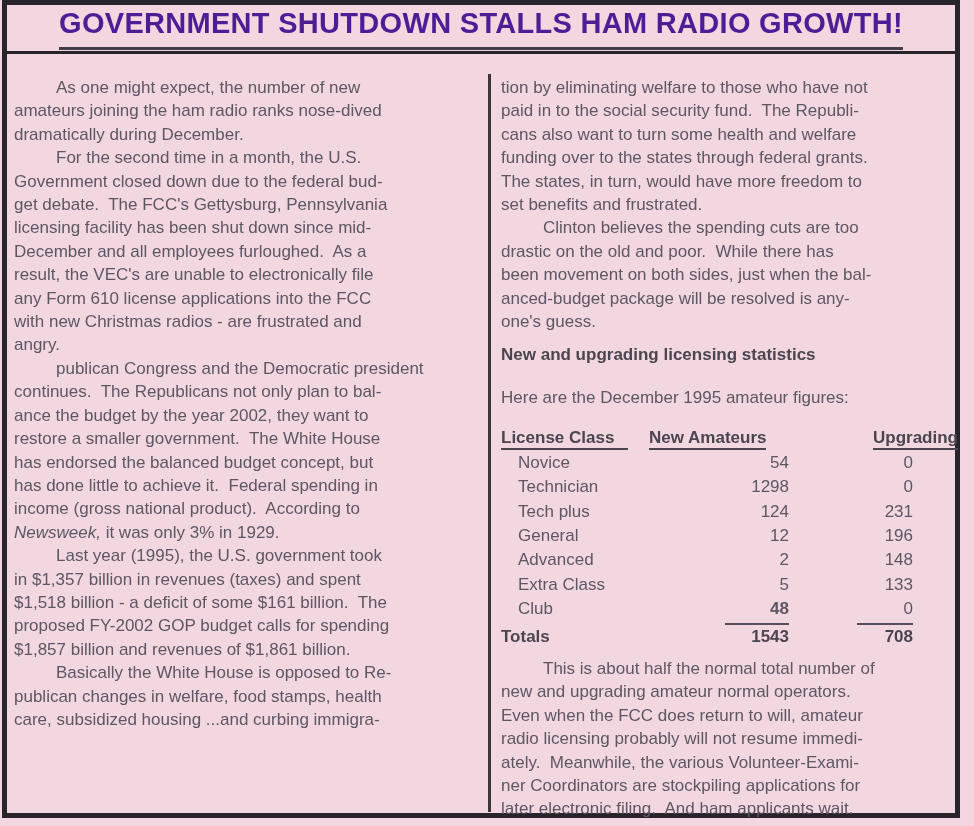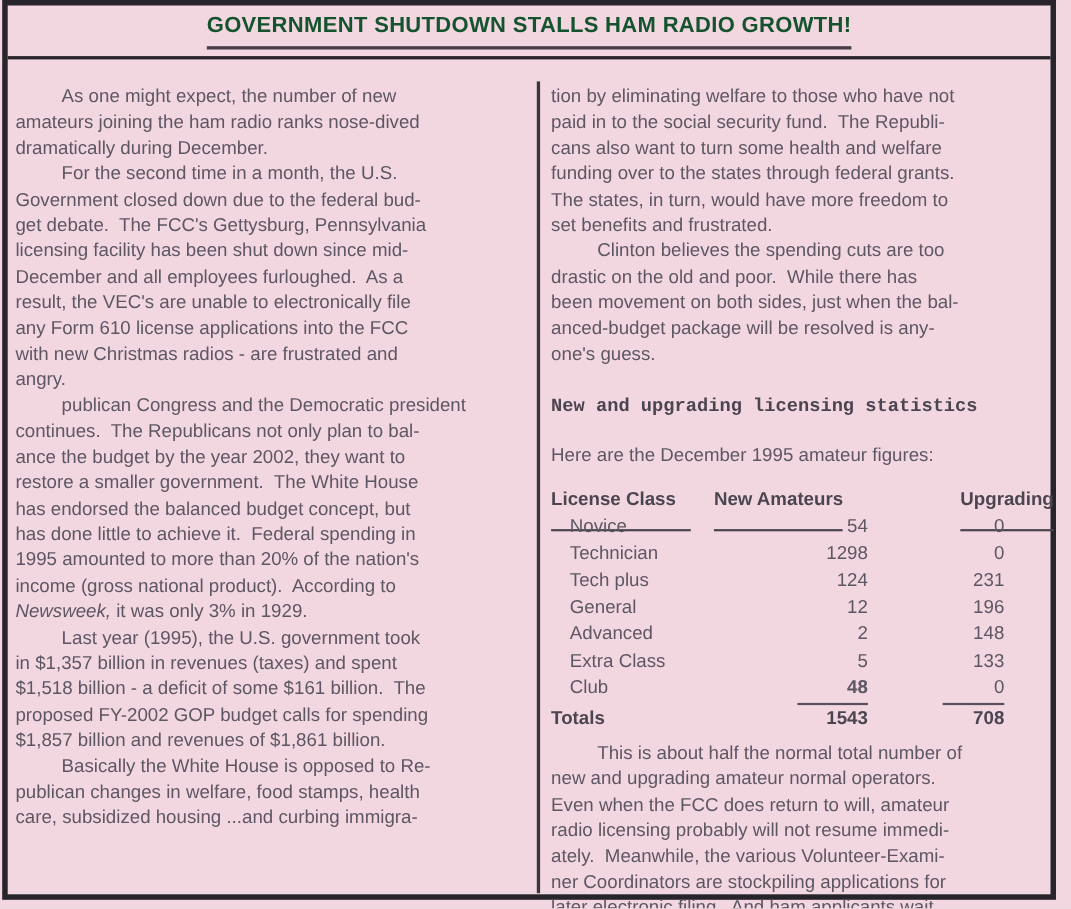--- a/index.html
+++ b/index.html
@@ -12,51 +12,51 @@
   .frame {
     position:absolute; left:2px; top:0; width:958px; height:818px;
     border:5px solid #28242b; box-sizing:border-box;
   }
   .title-bar {
     position:absolute; left:7px; top:5px; width:948px; height:46px;
     border-bottom:3px solid #28242b;
     display:flex; align-items:center; justify-content:center;
   }
   .title-text {
-    font-size:20px; font-weight:bold; color:#14532d;
+    font-size:29px; font-weight:bold; color:#4c1d95;
     letter-spacing:0.3px; white-space:nowrap;
     border-bottom:3px solid #443e48; padding-bottom:7px;
   }
   .divider {
     position:absolute; left:488px; top:74px; width:3px; height:738px;
     background:#3a343d;
   }
   .col {
     position:absolute; top:76px;
     font-size:17px; line-height:23.4px;
   }
   .col-left  { left:14px;  width:462px; }
   .col-right { left:501px; width:457px; }
   .line { white-space:pre; }
   .para.indent .line:first-child { text-indent:42px; }
   .italic { font-style:italic; }
 
   .stats-heading {
     font-weight:bold; color:#4b4550;
-    margin-top:26px; margin-bottom:19px;font-family:Liberation Mono, monospace;
+    margin-top:10px; margin-bottom:19px;
   }
   .stats-intro { margin-bottom:0; }
 
   .stats-table { margin-top:17px; }
   .t-row {
     display:grid; grid-template-columns:148px 152px 1fr;
     line-height:24.4px;
   }
   .t-head { font-weight:bold; color:#4b4550; }
-  .t-head .hu { border-bottom:2.5px solid #4b4550; padding-bottom:18px; }
+  .t-head .hu { border-bottom:2.5px solid #4b4550; padding-bottom:1px; }
   .t-head .c1 .hu { padding-right:14px; }
   .c3 { text-align:right; }
   .cell-name { padding-left:17px; }
   .cell-num  { text-align:right; padding-right:12px; }
   .cell-up   { text-align:right; padding-right:45px; }
   .t-row.totals { font-weight:bold; color:#4b4550; }
   .t-row.totals .cell-name { padding-left:0; }
   .sum {
     display:inline-block; text-align:right;
     border-bottom:2.5px solid #55505c; padding-bottom:1px;
@@ -94,21 +94,20 @@
         <div class="line">with new Christmas radios - are frustrated and</div>
         <div class="line">angry.</div>
       </div>
       <div class="para indent">
         <div class="line">publican Congress and the Democratic president</div>
         <div class="line">continues.  The Republicans not only plan to bal-</div>
         <div class="line">ance the budget by the year 2002, they want to</div>
         <div class="line">restore a smaller government.  The White House</div>
         <div class="line">has endorsed the balanced budget concept, but</div>
         <div class="line">has done little to achieve it.  Federal spending in</div>
-        <div class="line">1995 amounted to more than 20% of the nation's</div>
         <div class="line">income (gross national product).  According to</div>
         <div class="line"><span class="italic">Newsweek,</span> it was only 3% in 1929.</div>
       </div>
       <div class="para indent">
         <div class="line">Last year (1995), the U.S. government took</div>
         <div class="line">in $1,357 billion in revenues (taxes) and spent</div>
         <div class="line">$1,518 billion - a deficit of some $161 billion.  The</div>
         <div class="line">proposed FY-2002 GOP budget calls for spending</div>
         <div class="line">$1,857 billion and revenues of $1,861 billion.</div>
       </div>

